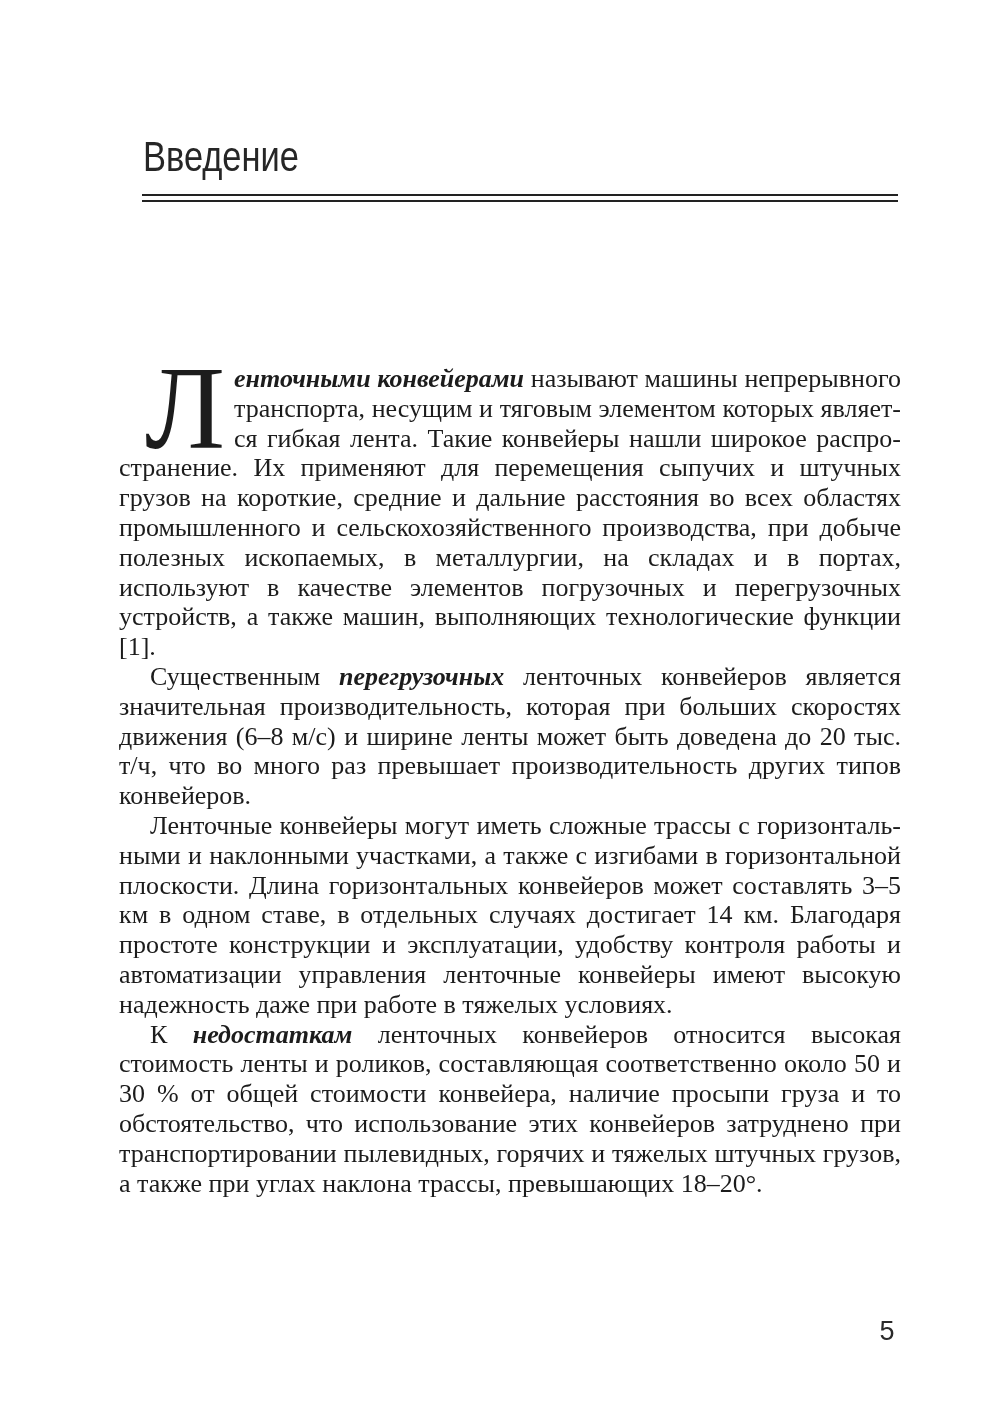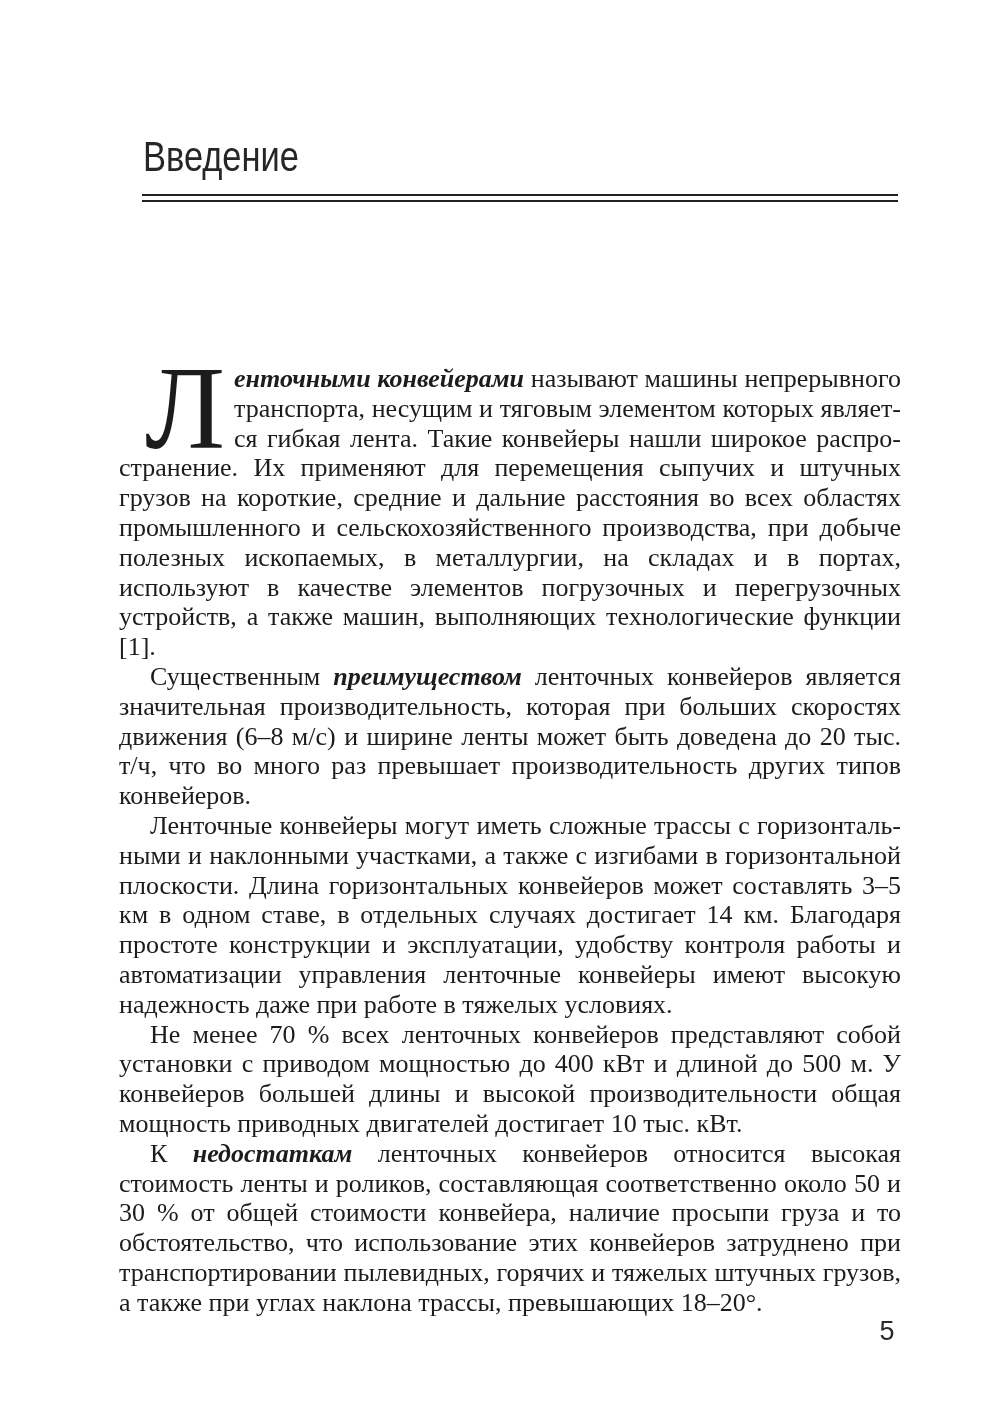--- a/index.html
+++ b/index.html
@@ -71,19 +71,18 @@
   }
 </style>
 </head>
 <body>
 
 <div class="page">
   <h1 class="title">Введение</h1>
   <div class="rule"></div>
   <div class="content">
       <p class="body-para has-dropcap"><span class="dropcap">Л</span><span class="seg bold">енточными конвейерами</span><span class="seg"> называют машины непрерывного транспорта, несущим и тяговым элементом которых являет­ся гибкая лента. Такие конвейеры нашли широкое распро­странение. Их применяют для перемещения сыпучих и штучных грузов на короткие, средние и дальние расстояния во всех областях промыш­ленного и сельскохозяйственного производства, при добыче полезных ископаемых, в металлургии, на складах и в портах, используют в каче­стве элементов погрузочных и перегрузочных устройств, а также ма­шин, выполняющих технологические функции [1].</span></p>
-      <p class="body-para"><span class="seg">Существенным </span><span class="seg bold">преимуществом</span><span class="seg"> ленточных конвейеров является зна­чительная производительность, которая при больших скоростях движе­ния (6–8 м/с) и ширине ленты может быть доведена до 20 тыс. т/ч, что во много раз превышает производительность других типов конвейеров.</span></p>
+      <p class="body-para"><span class="seg">Существенным </span><span class="seg bold">перегрузочных</span><span class="seg"> ленточных конвейеров является зна­чительная производительность, которая при больших скоростях движе­ния (6–8 м/с) и ширине ленты может быть доведена до 20 тыс. т/ч, что во много раз превышает производительность других типов конвейеров.</span></p>
       <p class="body-para"><span class="seg">Ленточные конвейеры могут иметь сложные трассы с горизонталь­ными и наклонными участками, а также с изгибами в горизонталь­ной плоскости. Длина горизонтальных конвейеров может составлять 3–5 км в одном ставе, в отдельных случаях достигает 14 км. Благода­ря простоте конструкции и эксплуатации, удобству контроля работы и автоматизации управления ленточные конвейеры имеют высокую надежность даже при работе в тяжелых условиях.</span></p>
-      <p class="body-para"><span class="seg">Не менее 70 % всех ленточных конвейеров представляют собой уста­новки с приводом мощностью до 400 кВт и длиной до 500 м. У кон­вейеров большей длины и высокой производительности общая мощ­ность приводных двигателей достигает 10 тыс. кВт.</span></p>
       <p class="body-para"><span class="seg">К </span><span class="seg bold">недостаткам</span><span class="seg"> ленточных конвейеров относится высокая стоимость ленты и роликов, составляющая соответственно около 50 и 30 % от об­щей стоимости конвейера, наличие просыпи груза и то обстоятель­ство, что использование этих конвейеров затруднено при транспор­тировании пылевидных, горячих и тяжелых штучных грузов, а также при углах наклона трассы, превышающих 18–20°.</span></p>
     </div>
   <div class="page-number">5</div>
 </div>
 
 </body></html>

